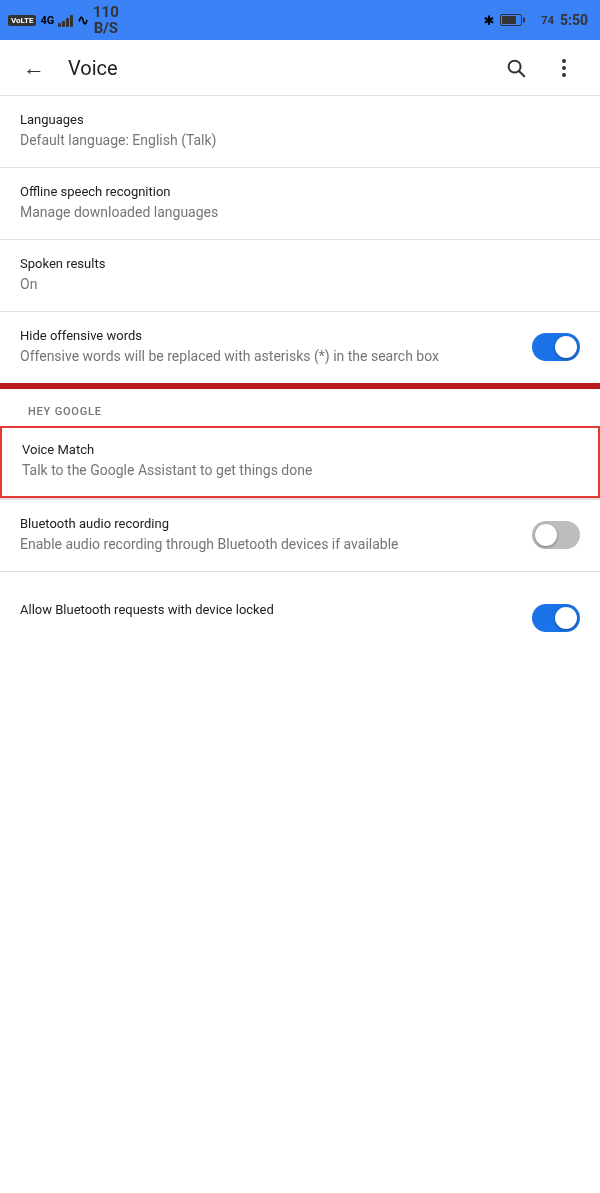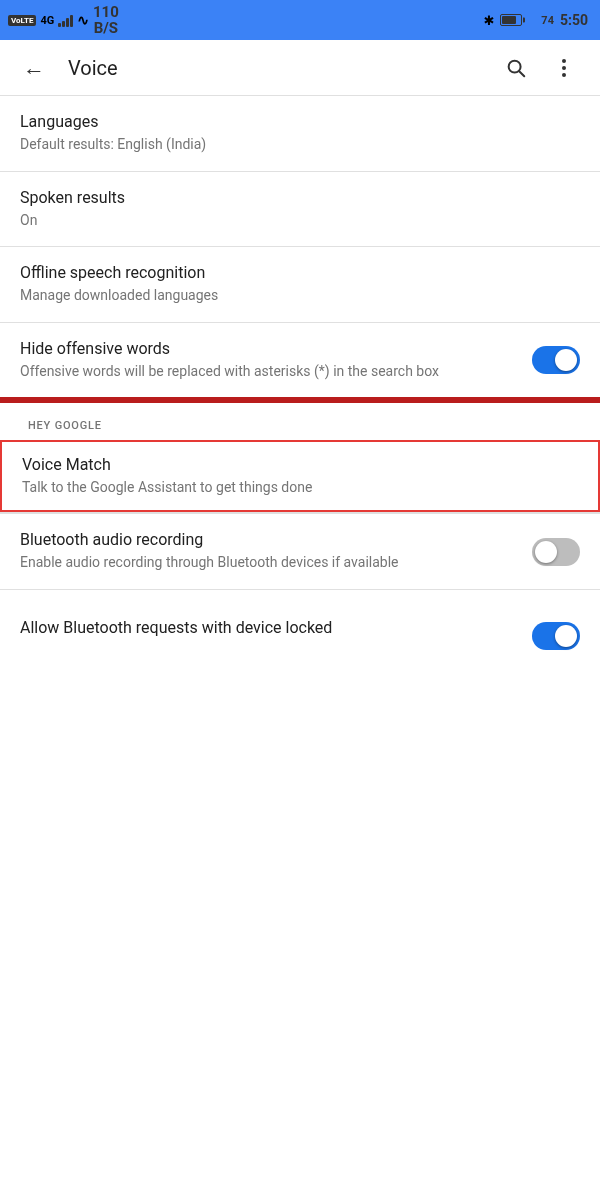--- a/index.html
+++ b/index.html
@@ -175,21 +175,21 @@
       align-items: center;
       justify-content: space-between;
       min-height: 72px;
     }
 
     .settings-item-content {
       flex: 1;
     }
 
     .settings-item-title {
-      font-size: 16px;
+      font-size: 13px;
       color: #212121;
       font-weight: 400;
       margin-bottom: 4px;
     }
 
     .settings-item-subtitle {
       font-size: 14px;
       color: #757575;
       line-height: 1.4;
     }
@@ -315,35 +315,35 @@
       </div>
     </div>
   </div>
 </div>
 
 <div class="settings-list">
 
   <div class="settings-item">
     <div class="settings-item-content">
       <div class="settings-item-title">Languages</div>
-      <div class="settings-item-subtitle">Default results: English (India)</div>
+      <div class="settings-item-subtitle">Default language: English (Talk)</div>
+    </div>
+  </div>
+
+  <div class="settings-item">
+    <div class="settings-item-content">
+      <div class="settings-item-title">Offline speech recognition</div>
+      <div class="settings-item-subtitle">Manage downloaded languages</div>
     </div>
   </div>
 
   <div class="settings-item">
     <div class="settings-item-content">
       <div class="settings-item-title">Spoken results</div>
       <div class="settings-item-subtitle">On</div>
-    </div>
-  </div>
-
-  <div class="settings-item">
-    <div class="settings-item-content">
-      <div class="settings-item-title">Offline speech recognition</div>
-      <div class="settings-item-subtitle">Manage downloaded languages</div>
     </div>
   </div>
 
   <div class="settings-item" style="border-bottom: 6px solid #b91c1c;">
     <div class="settings-item-content">
       <div class="settings-item-title">Hide offensive words</div>
       <div class="settings-item-subtitle">Offensive words will be replaced with asterisks (*) in the search box</div>
     </div>
     <label class="toggle-switch">
       <input type="checkbox" checked="" style="">

